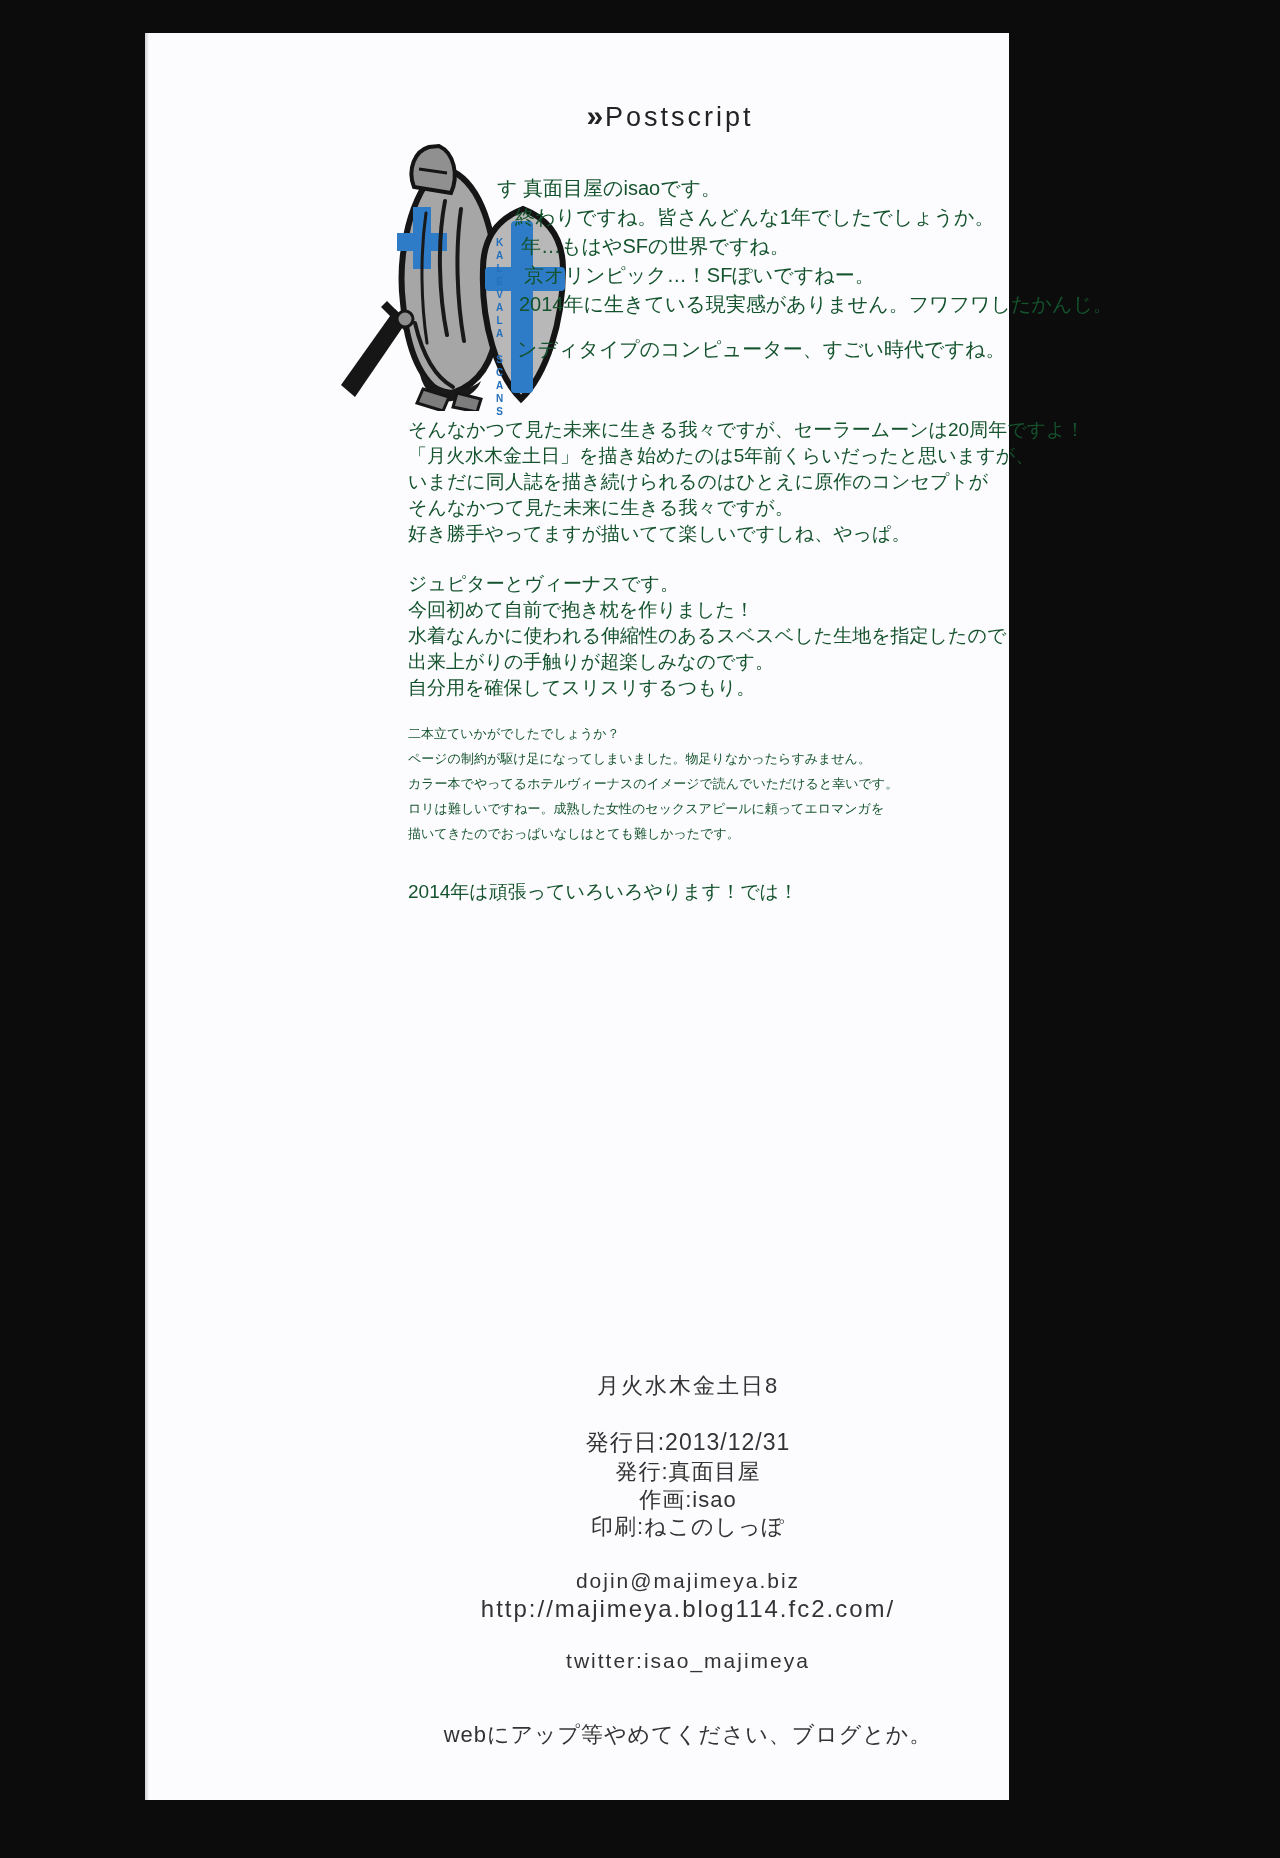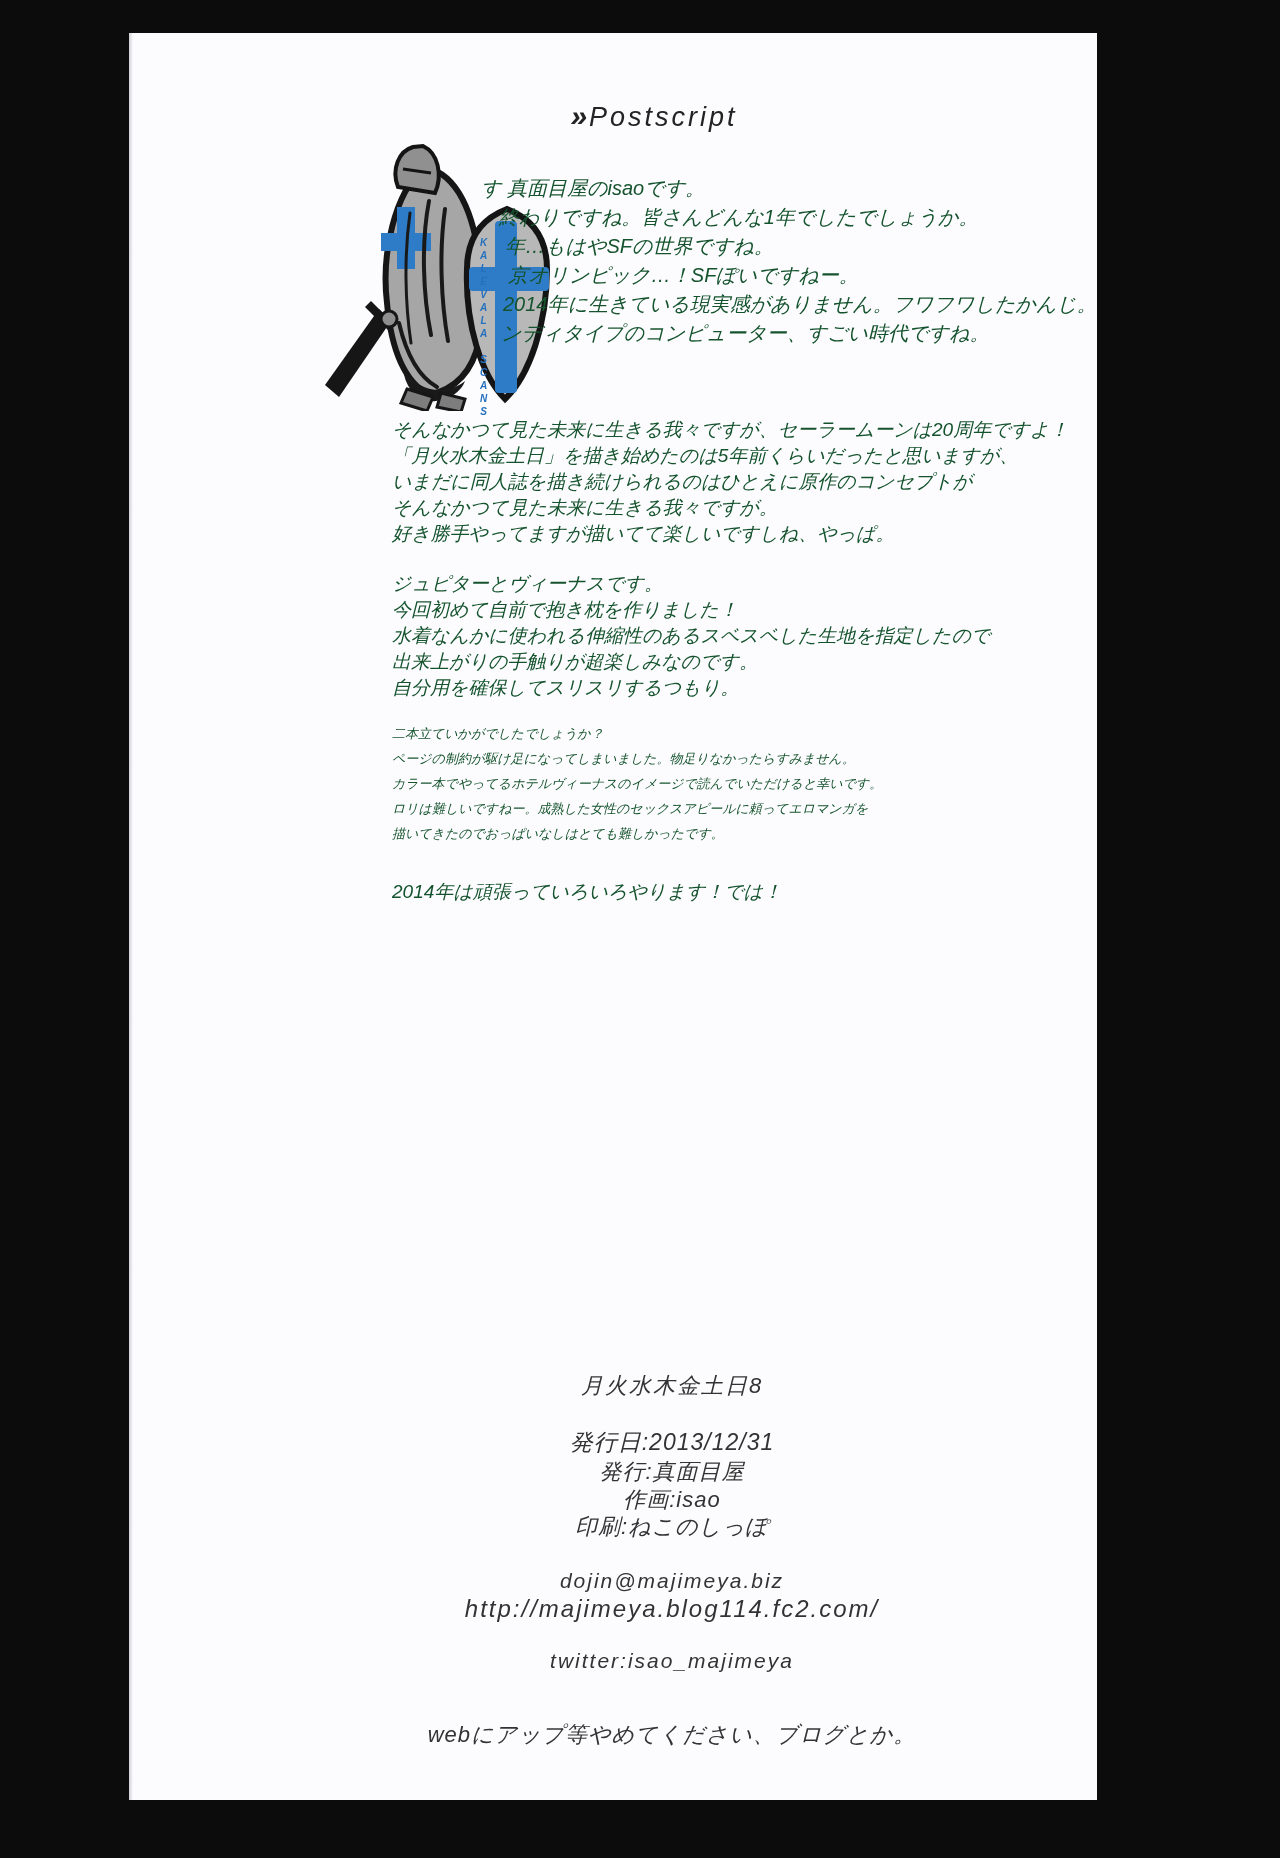--- a/index.html
+++ b/index.html
@@ -2,42 +2,41 @@
 <html><head>
 <meta charset="utf-8">
 <style>
   html,body{margin:0;padding:0;}
   body{
     width:1280px;height:1858px;position:relative;
     background:#0c0c0c;overflow:hidden;
     font-family:"Liberation Sans", sans-serif;
   }
   .page{
-    position:absolute;left:129px;top:33px;width:968px;height:1767px;
+    position:absolute;left:145px;top:33px;width:864px;height:1767px;
     background:#fcfcfe;
-    font-style:italic;
   }
   .page::before{ 
     content:"";position:absolute;left:0;top:0;width:4px;height:100%;
     background:linear-gradient(90deg,#cfcfd4,#fcfcfe);
   }
   .heading{
     position:absolute;left:330px;top:66px;width:390px;
     text-align:center;color:#232323;font-size:27px;letter-spacing:3px;
     white-space:nowrap;
   }
   .heading .arrow{font-weight:bold;font-size:30px;letter-spacing:-2px;margin-right:4px;}
   .para{position:absolute;color:#14532d;white-space:nowrap;}
   #para1{left:230px;top:141px;font-size:20px;line-height:29px;}
   #para1 .l1{padding-left:122px;}
   #para1 .l2{padding-left:140px;}
   #para1 .l3{padding-left:146px;}
   #para1 .l4{padding-left:149px;}
   #para1 .l5{padding-left:144px;}
-  #para1 .l6{padding-left:142px;}
+  #para1 .l6{padding-left:142px;margin-top:16px;}
   #para1 .l7{padding-left:158px;}
   #para2{left:263px;top:384px;font-size:19px;line-height:26px;}
   #para3{left:263px;top:538px;font-size:19px;line-height:26px;}
   #para4{left:263px;top:688px;font-size:13px;line-height:25px;}
   #para5{left:263px;top:846px;font-size:19px;line-height:25px;}
   .knight{
     position:absolute;left:182px;top:110px;width:248px;height:268px;
   }
   .shield-text{
     position:absolute;left:158px;top:94px;height:158px;width:20px;

